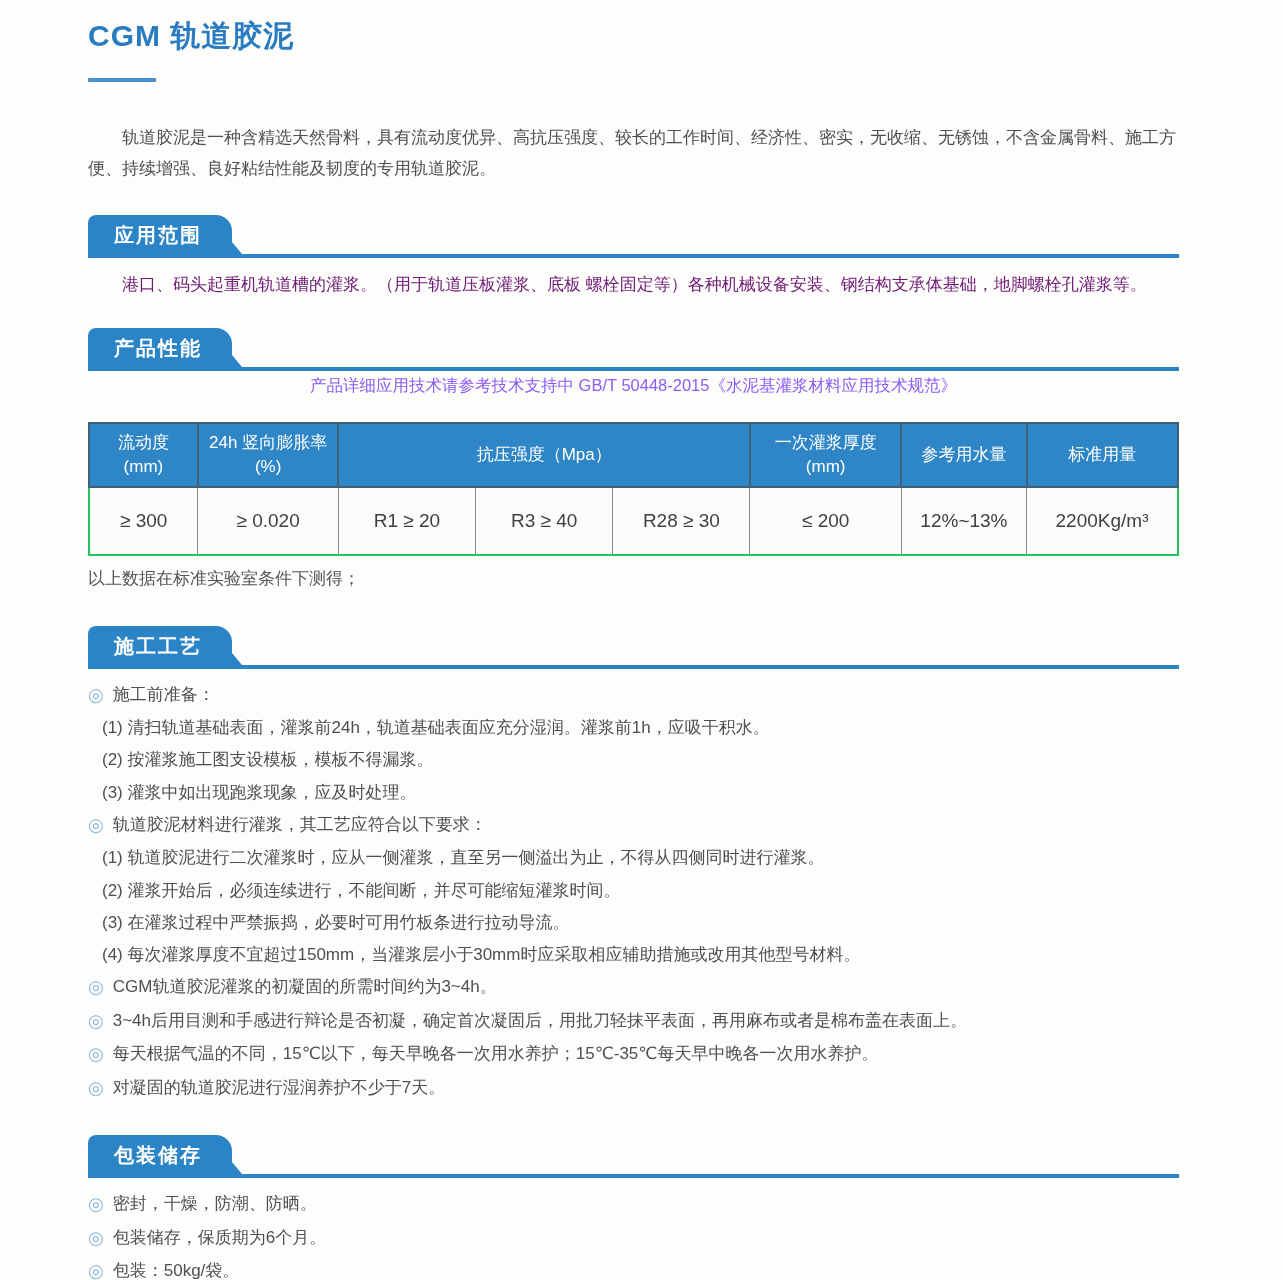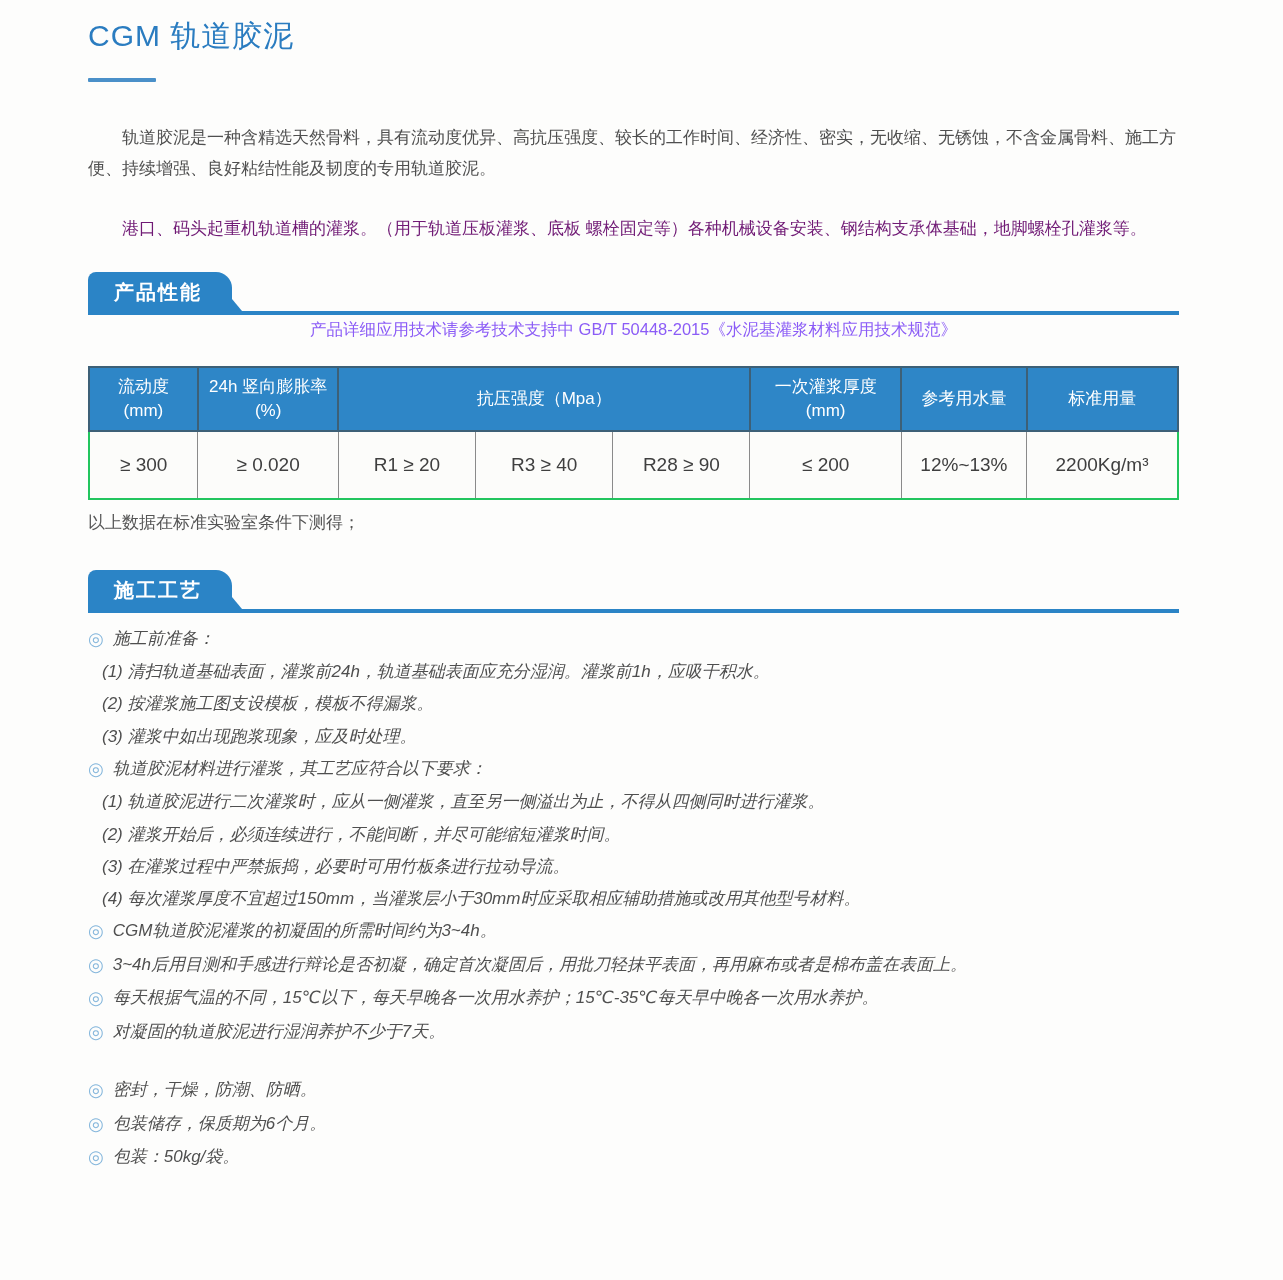--- a/index.html
+++ b/index.html
@@ -7,21 +7,21 @@
     width: 1283px; height: 1280px;
     background: #fdfdfc;
     font-family: "Liberation Sans", "DejaVu Sans", sans-serif;
     color: #4a4a4a;
     overflow: hidden;
   }
   .page { padding: 18px 104px 0 88px; }
 
   
   .doc-title {
-    font-size: 30px; font-weight: normal; color: #2a7cc0;
+    font-size: 30px; font-weight: bold; color: #2a7cc0;
     letter-spacing: 1px; line-height: 1.2;
   }
   .title-rule {
     width: 68px; height: 4px; background: #4a90c9;
     margin-top: 24px; border-radius: 1px;
   }
 
   
   .intro {
     margin-top: 40px; font-size: 17px; line-height: 1.85;
@@ -73,39 +73,42 @@
   table.perf td {
     background: #fcfcfa; color: #3f3f3f;
     font-size: 19px; text-align: center;
     padding: 22px 4px;
     border: 1.5px solid #8a8a8a;
     border-top: 2px solid #4d4d4d;
   }
   .tbl-note { margin-top: 11px; font-size: 17px; color: #555555; }
 
   
-  .blist { margin-top: 15px; font-size: 17px; color: #4f4f4f; font-style: italic; }
+  .blist { margin-top: 15px; font-size: 17px; color: #4f4f4f; }
   .li { margin: 0 0 11px 0; line-height: 1.25; }
   .li .bullet {
     color: #86b7dc; font-size: 18px; margin-right: 9px;
     vertical-align: -1px;
   }
   .li.num { padding-left: 14px; }
 </style>
 </head>
 <body>
 
 <div class="page">
 
   <h1 class="doc-title">CGM 轨道胶泥</h1>
   <div class="title-rule"></div>
 
   <p class="intro">轨道胶泥是一种含精选天然骨料，具有流动度优异、高抗压强度、较长的工作时间、经济性、密实，无收缩、无锈蚀，不含金属骨料、施工方便、持续增强、良好粘结性能及韧度的专用轨道胶泥。</p>
 
   <div class="section">
+    <div class="sec-head">
+      <span class="sec-tab">应用范围</span>
+    </div>
     <p class="sec-body">港口、码头起重机轨道槽的灌浆。（用于轨道压板灌浆、底板 螺栓固定等）各种机械设备安装、钢结构支承体基础，地脚螺栓孔灌浆等。</p>
   </div>
 
   <div class="section">
     <div class="sec-head">
       <span class="sec-tab">产品性能</span>
     </div>
     <p class="ref-line">产品详细应用技术请参考技术支持中 GB/T 50448-2015《水泥基灌浆材料应用技术规范》</p>
 
     <table class="perf">
@@ -131,21 +134,21 @@
           <th>参考用水量</th>
           <th>标准用量</th>
         </tr>
       </thead>
       <tbody>
         <tr>
           <td>≥ 300</td>
           <td>≥ 0.020</td>
           <td>R1 ≥ 20</td>
           <td>R3 ≥ 40</td>
-          <td>R28 ≥ 90</td>
+          <td>R28 ≥ 30</td>
           <td>≤ 200</td>
           <td>12%~13%</td>
           <td>2200Kg/m³</td>
         </tr>
       </tbody>
     </table>
     <p class="tbl-note">以上数据在标准实验室条件下测得；</p>
   </div>
 
   <div class="section gap-lg">
@@ -163,20 +166,23 @@
       <div class="li num"><span>(3) 在灌浆过程中严禁振捣，必要时可用竹板条进行拉动导流。</span></div>
       <div class="li num"><span>(4) 每次灌浆厚度不宜超过150mm，当灌浆层小于30mm时应采取相应辅助措施或改用其他型号材料。</span></div>
       <div class="li circle"><span class="bullet">◎</span><span>CGM轨道胶泥灌浆的初凝固的所需时间约为3~4h。</span></div>
       <div class="li circle"><span class="bullet">◎</span><span>3~4h后用目测和手感进行辩论是否初凝，确定首次凝固后，用批刀轻抹平表面，再用麻布或者是棉布盖在表面上。</span></div>
       <div class="li circle"><span class="bullet">◎</span><span>每天根据气温的不同，15℃以下，每天早晚各一次用水养护；15℃-35℃每天早中晚各一次用水养护。</span></div>
       <div class="li circle"><span class="bullet">◎</span><span>对凝固的轨道胶泥进行湿润养护不少于7天。</span></div>
     </div>
   </div>
 
   <div class="section gap-lg">
+    <div class="sec-head">
+      <span class="sec-tab">包装储存</span>
+    </div>
     <div class="blist">
       <div class="li circle"><span class="bullet">◎</span><span>密封，干燥，防潮、防晒。</span></div>
       <div class="li circle"><span class="bullet">◎</span><span>包装储存，保质期为6个月。</span></div>
       <div class="li circle"><span class="bullet">◎</span><span>包装：50kg/袋。</span></div>
     </div>
   </div>
 
 </div>
 
 </body></html>

